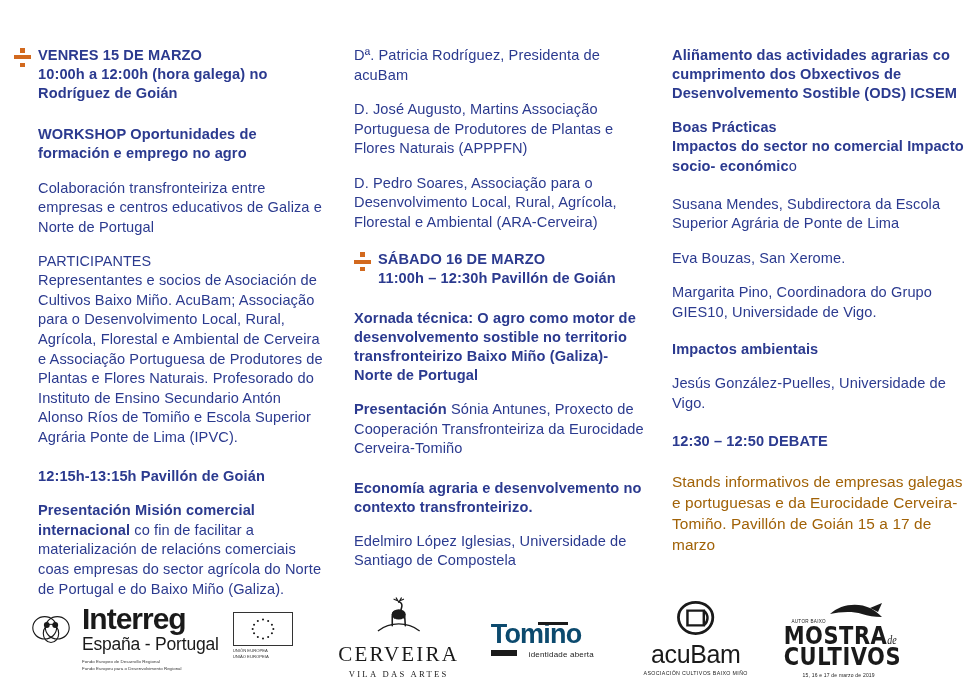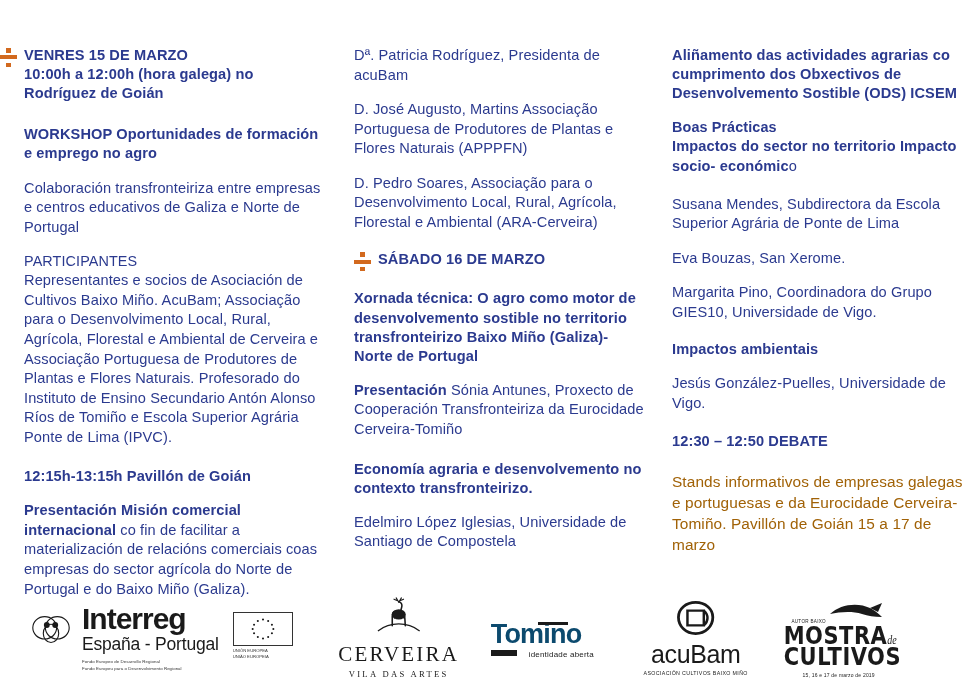--- a/index.html
+++ b/index.html
@@ -28,21 +28,21 @@
     position: absolute;
     top: 46px;
     left: 0;
     width: 980px;
     display: flex;
     align-items: flex-start;
   }
   .col {
     box-sizing: border-box;
   }
-  .col-1 { width: 340px; padding-right: 14px; }
+  .col-1 { width: 340px; padding-left: 14px; padding-right: 14px; }
   .col-2 { width: 318px; padding-left: 14px; padding-right: 12px; }
   .col-3 { width: 322px; padding-left: 14px; padding-right: 8px; }
 
   
   .blk {
     position: relative;
     margin: 0 0 15px 0;
     font-size: 14.4px;
     line-height: 1.33;
     letter-spacing: 0.1px;
@@ -330,20 +330,21 @@
 
       <div class="blk body">D. Pedro Soares, Associação para o Desenvolvimento Local, Rural, Agrícola, Florestal e Ambiental (ARA-Cerveira)</div>
 
       <div class="blk heading marked" style="margin-top:18px;">
         <span class="marker">
           <span class="dot-t"></span>
             <span class="bar"></span>
             <span class="dot-b"></span>
         </span>
         <div>SÁBADO 16 DE MARZO</div>
+        <div>11:00h – 12:30h Pavillón de Goián</div>
       </div>
 
       <div class="blk heading" style="margin-top:20px;">Xornada técnica: O agro como motor de desenvolvemento sostible no territorio transfronteirizo Baixo Miño (Galiza)-Norte de Portugal</div>
 
       <div class="blk body">
         <span class="bold">Presentación</span><span class="reg"> Sónia Antunes, Proxecto de Cooperación Transfronteiriza da Eurocidade Cerveira-Tomiño</span>
       </div>
 
       <div class="blk heading" style="margin-top:20px;">Economía agraria e desenvolvemento no contexto transfronteirizo.</div>
 
@@ -352,21 +353,21 @@
     </div>
 
     <div class="col col-3">
 
       <div class="blk heading">Aliñamento das actividades agrarias co cumprimento dos Obxectivos de Desenvolvemento Sostible (ODS)  ICSEM</div>
 
       <div class="blk" style="margin-bottom:0;">
         <span class="bold">Boas Prácticas</span>
       </div>
       <div class="blk body">
-        <span class="bold">Impactos do sector no territorio Impacto socio- económic</span><span class="reg">o</span>
+        <span class="bold">Impactos do sector no comercial Impacto socio- económic</span><span class="reg">o</span>
       </div>
 
       <div class="blk body" style="margin-top:18px;">Susana Mendes, Subdirectora da Escola Superior Agrária de Ponte de Lima</div>
 
       <div class="blk body">Eva Bouzas, San Xerome.</div>
 
       <div class="blk body">Margarita Pino, Coordinadora do Grupo GIES10, Universidade de Vigo.</div>
 
       <div class="blk heading" style="margin-top:18px;">Impactos ambientais</div>
 

